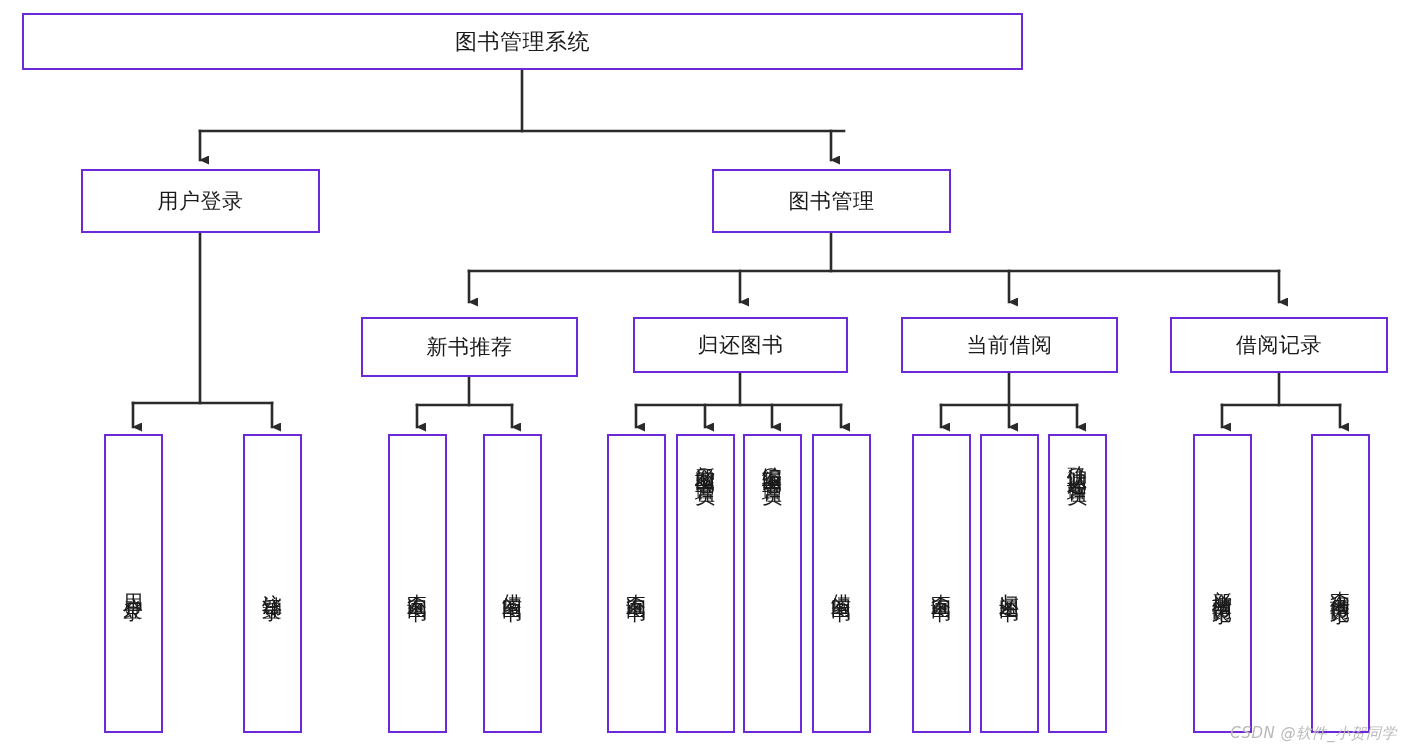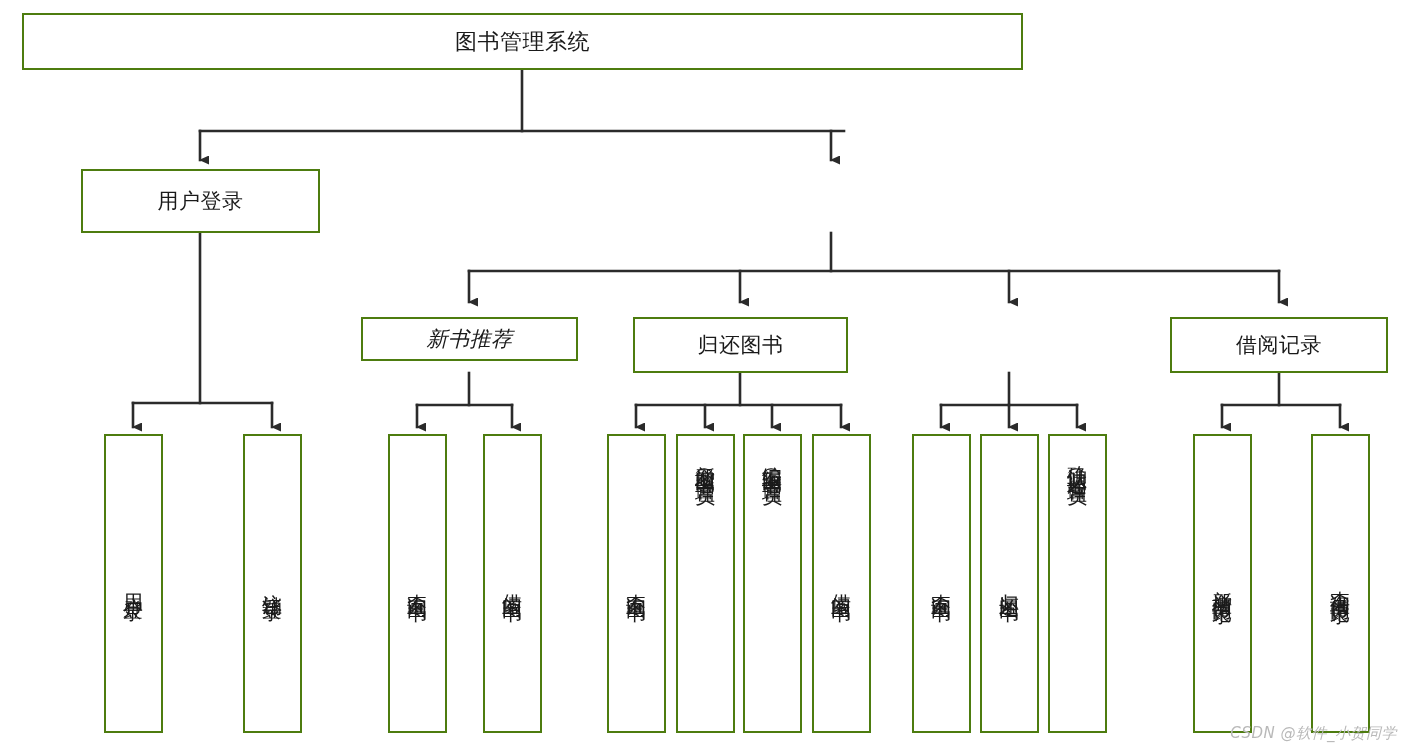--- a/index.html
+++ b/index.html
@@ -23,21 +23,21 @@
     left: 0;
     top: 0;
     width: 1405px;
     height: 747px;
     pointer-events: none;
   }
   .node {
     position: absolute;
     box-sizing: border-box;
     background: #ffffff;
-    border: 2px solid #4d7c0f;
+    border: 2px solid #6d28d9;
     display: flex;
     align-items: center;
     justify-content: center;
     color: #1a1a1a;
     z-index: 2;
   }
   .node .lbl {
     display: block;
     text-align: center;
     line-height: 1.18;
@@ -133,27 +133,33 @@
     </g>
   </svg>
 
   <div class="node horiz root" style="left:22px; top:13px; width:1001px; height:57px;">
     <span class="lbl">图书管理系统</span>
   </div>
 
   <div class="node horiz" style="left:81px; top:169px; width:239px; height:64px;">
     <span class="lbl">用户登录</span>
   </div>
-
-  <div class="node horiz" style="left:361px; top:317px; width:217px; height:44px;font-style:italic;">
+  <div class="node horiz" style="left:712px; top:169px; width:239px; height:64px;">
+    <span class="lbl">图书管理</span>
+  </div>
+
+  <div class="node horiz" style="left:361px; top:317px; width:217px; height:60px;">
     <span class="lbl">新书推荐</span>
   </div>
   <div class="node horiz" style="left:633px; top:317px; width:215px; height:56px;">
     <span class="lbl">归还图书</span>
   </div>
+  <div class="node horiz" style="left:901px; top:317px; width:217px; height:56px;">
+    <span class="lbl">当前借阅</span>
+  </div>
   <div class="node horiz" style="left:1170px; top:317px; width:218px; height:56px;">
     <span class="lbl">借阅记录</span>
   </div>
 
   <div class="node vert mid" style="left:104px; top:434px; width:59px; height:299px;">
     <span class="lbl">用户登录</span>
   </div>
   <div class="node vert mid" style="left:243px; top:434px; width:59px; height:299px;">
     <span class="lbl">注销登录</span>
   </div>

